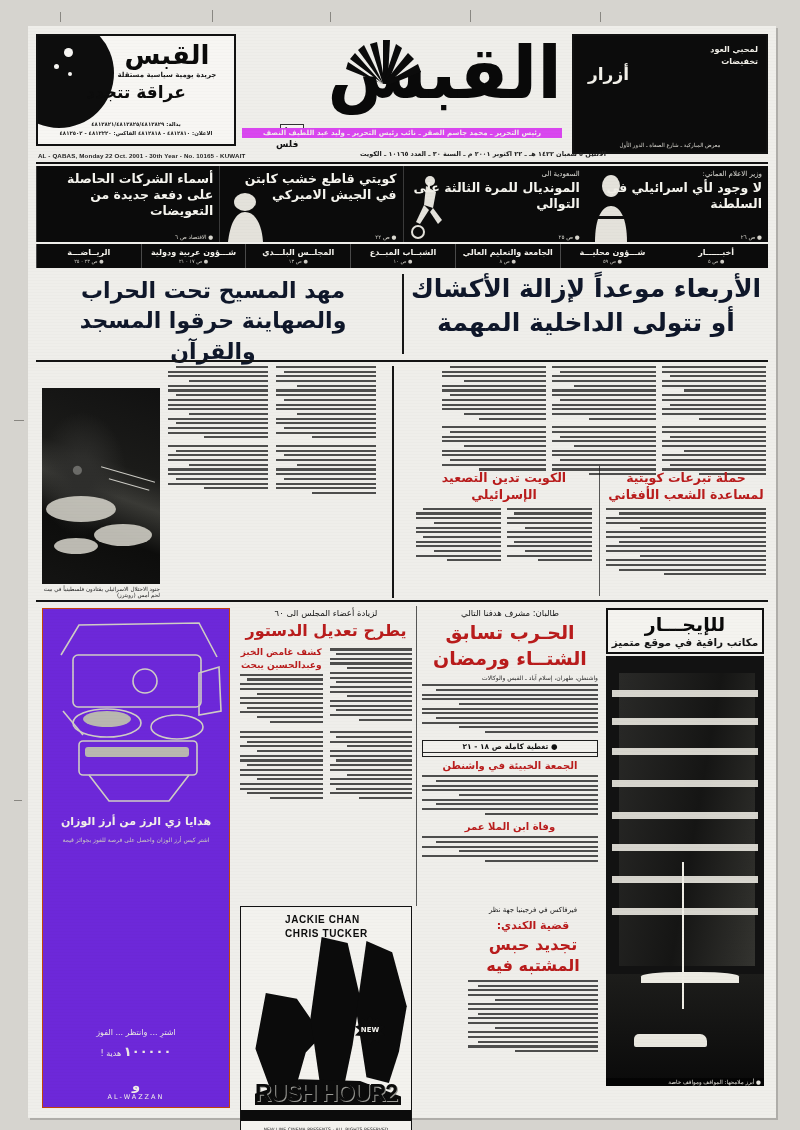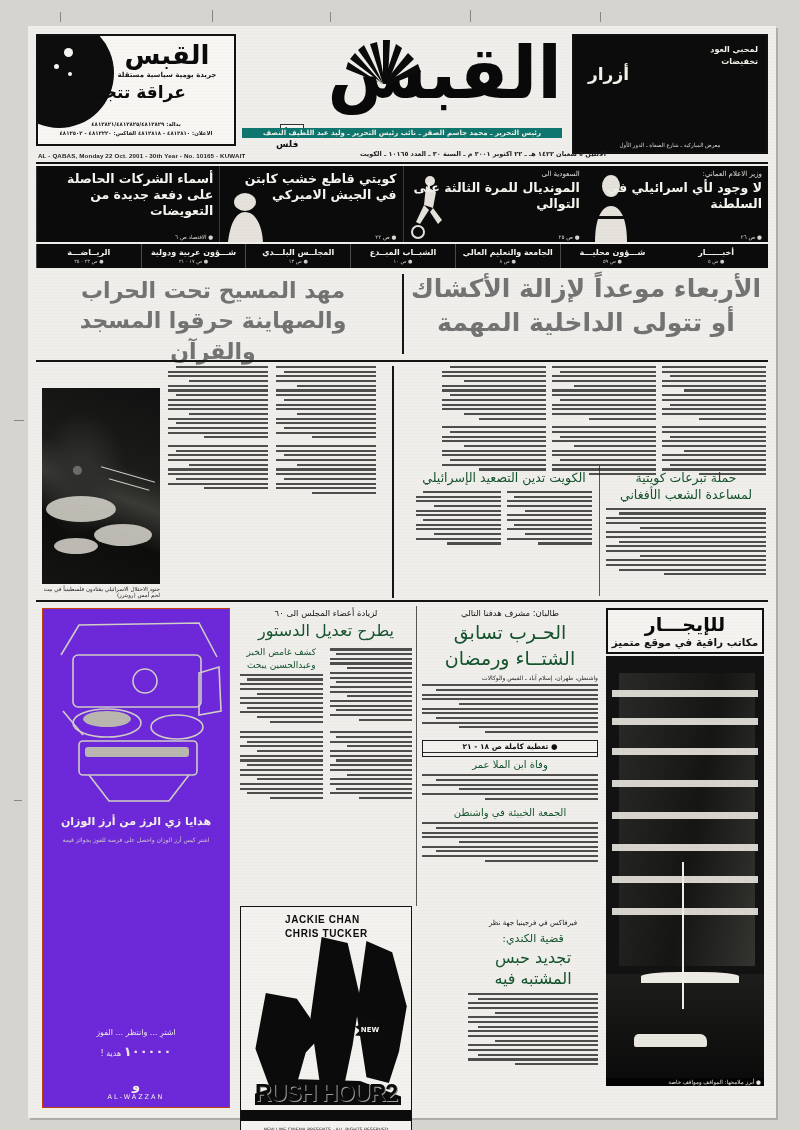--- a/index.html
+++ b/index.html
@@ -88,21 +88,21 @@
     position: absolute; right: 6px; top: 10px;
     font-size: 72px; font-weight: bold; color: #090909;
     line-height: .92; letter-spacing: -3px;
   }
   .mast-center .fan {
     position: absolute; left: 108px; top: 8px; width: 78px; height: 46px;
   }
   .mast-center .motto {
     position: absolute; left: 6px; right: 6px; bottom: 12px;
     text-align: center; font-size: 7px; font-weight: bold; color: #101010;
-    background: #0f766e; color: #f0efe9; padding: 1px 0;
+    background: #d946ef; color: #f0efe9; padding: 1px 0;
   }
   .mast-center .hundred {
     position: absolute; left: 44px; bottom: 14px;
     font-size: 9px; font-weight: bold; color: #111;
     border: 1px solid #333; padding: 0 3px; background: #f6f5f1;
   }
   .mast-center .fils {
     position: absolute; left: 40px; bottom: 1px;
     font-size: 9px; font-weight: bold; color: #111;
   }
@@ -183,21 +183,21 @@
 
   
   .headzone { position: absolute; left: 8px; top: 246px; width: 732px; height: 86px; }
   .head-right {
     position: absolute; right: 0; top: 0; width: 364px; text-align: center;
   }
   .head-left {
     position: absolute; left: 0; top: 4px; width: 354px; text-align: center;
   }
   .h1 {
-    font-size: 25px; font-weight: bold; color: #737373; line-height: 1.34;
+    font-size: 25px; font-weight: bold; color: #0f172a; line-height: 1.34;
     letter-spacing: 0px;
   }
   .h1.smaller { font-size: 22px; line-height: 1.38; }
   .head-div {
     position: absolute; left: 366px; top: 2px; width: 2px; height: 80px;
     background: #161616;
   }
   .rule-thick {
     position: absolute; left: 8px; right: 8px; height: 2px; background: #141414;
   }
@@ -205,21 +205,21 @@
   
   .body-col { position: absolute; }
   .tl { height: 2.1px; background: #2b2b2b; margin-bottom: 2.6px; opacity: .82; }
   .tl.s1 { width: 100%; }
   .tl.s2 { width: 92%; }
   .tl.s3 { width: 79%; }
   .tl.s4 { width: 64%; }
   .tl.gap { background: transparent; height: 4px; margin: 0; }
 
   .sub-h {
-    font-size: 12.5px; font-weight: normal; color: #14532d; text-align: center;
+    font-size: 12.5px; font-weight: bold; color: #b91c1c; text-align: center;
     line-height: 1.35; letter-spacing: .3px;
   }
   .sub-h.lg { font-size: 16px; }
   .sub-h.xl { font-size: 19px; }
   .kick {
     font-size: 8.5px; color: #141414; text-align: center; line-height: 1.4;
   }
 
   
   .photo { position: absolute; background: #0e0e0e; overflow: hidden; }
@@ -754,45 +754,45 @@
           <div class="tl s1"></div>
           <div class="tl s1"></div>
           <div class="tl s2"></div>
         <div class="tl s1"></div>
           <div class="tl s3"></div>
           <div class="tl s4"></div>
       </div>
       <div class="brief-box rtl" style="position:relative; left:0; top:4px; width:100%; padding-bottom:3px;">
         <div class="bh">● تغطية كاملة ص ١٨ - ٢١</div>
       </div>
+      <div style="margin-top:6px;">
+        <div class="sub-h" style="font-size:10px;">الجمعة الخبيئة في واشنطن</div>
+        <div class="tl s1" style="margin-top:3px;"></div>
+          <div class="tl s2"></div>
+          <div class="tl s1"></div>
+        <div class="tl s1"></div>
+          <div class="tl s3"></div>
+          <div class="tl s1"></div>
+          <div class="tl s2"></div>
+        <div class="tl s1"></div>
+          <div class="tl s4"></div>
+      </div>
       <div style="margin-top:5px;">
         <div class="sub-h" style="font-size:10px;">وفاة ابن الملا عمر</div>
         <div class="tl s1" style="margin-top:3px;"></div>
           <div class="tl s2"></div>
           <div class="tl s1"></div>
         <div class="tl s3"></div>
           <div class="tl s1"></div>
           <div class="tl s4"></div>
       </div>
-      <div style="margin-top:6px;">
-        <div class="sub-h" style="font-size:10px;">الجمعة الخبيئة في واشنطن</div>
-        <div class="tl s1" style="margin-top:3px;"></div>
-          <div class="tl s2"></div>
-          <div class="tl s1"></div>
-        <div class="tl s1"></div>
-          <div class="tl s3"></div>
-          <div class="tl s1"></div>
-          <div class="tl s2"></div>
-        <div class="tl s1"></div>
-          <div class="tl s4"></div>
-      </div>
     </div>
 
     <div class="rtl" style="position:absolute; right:178px; top:880px; width:130px;">
-      <div class="kick" style="font-size:7px;margin-top:13px;">فيرفاكس في فرجينيا جهة نظر</div>
+      <div class="kick" style="font-size:7px;">فيرفاكس في فرجينيا جهة نظر</div>
       <div class="sub-h" style="font-size:11px; margin-top:3px;">قضية الكندي:</div>
       <div class="sub-h lg">تجديد حبس</div>
       <div class="sub-h lg">المشتبه فيه</div>
       <div style="margin-top:3px;">
         <div class="tl s1"></div>
           <div class="tl s2"></div>
           <div class="tl s1"></div>
           <div class="tl s1"></div>
         <div class="tl s3"></div>
           <div class="tl s1"></div>

